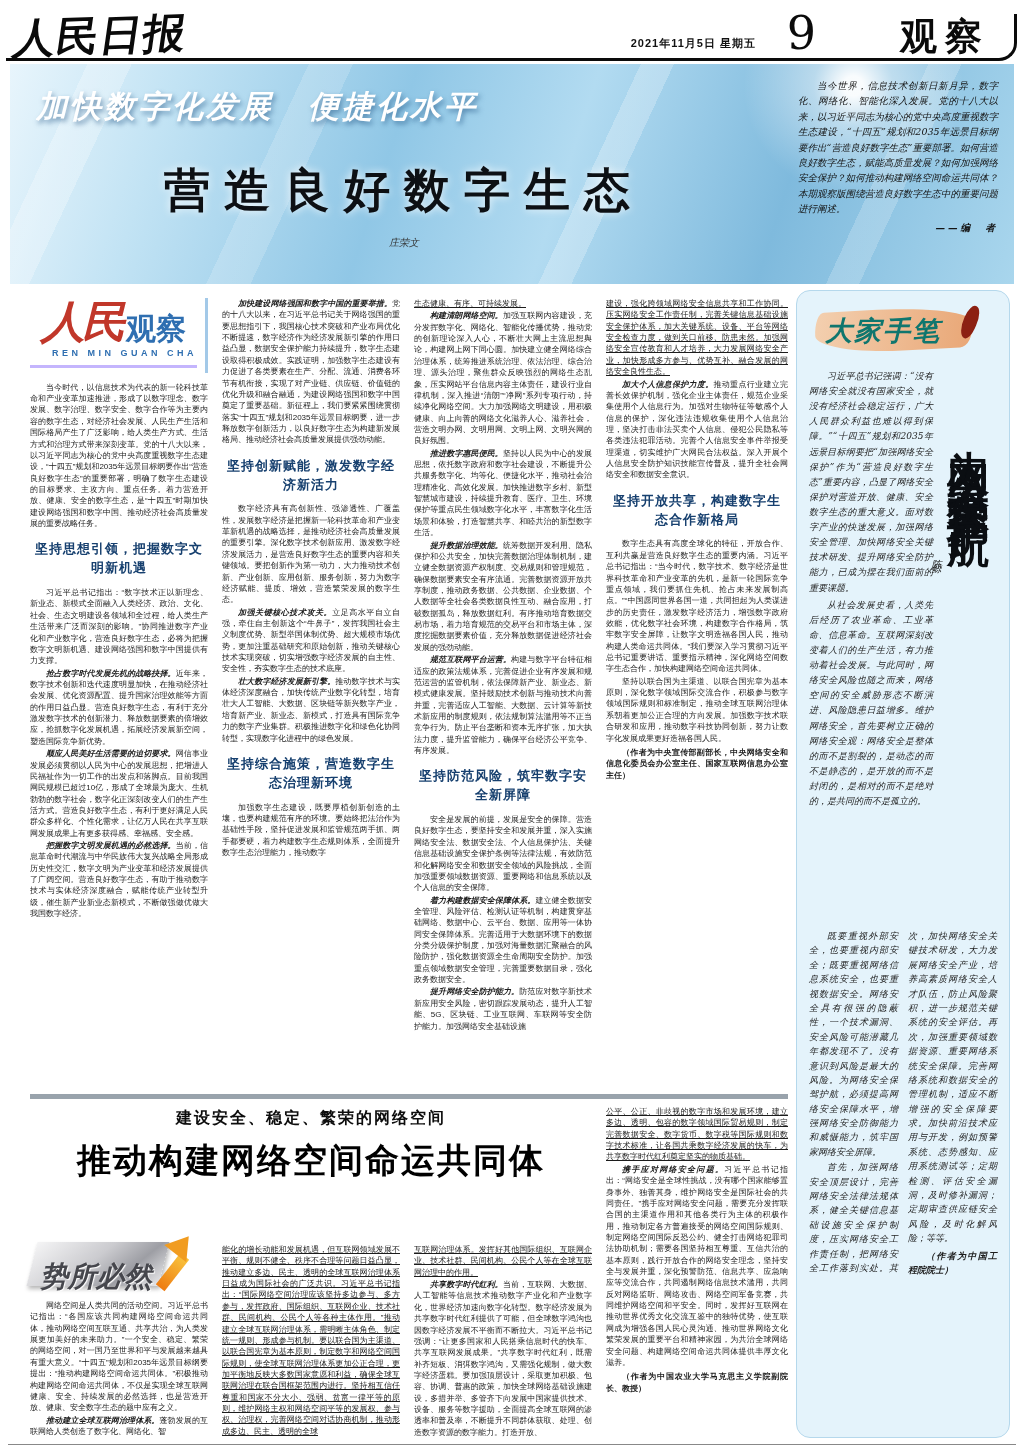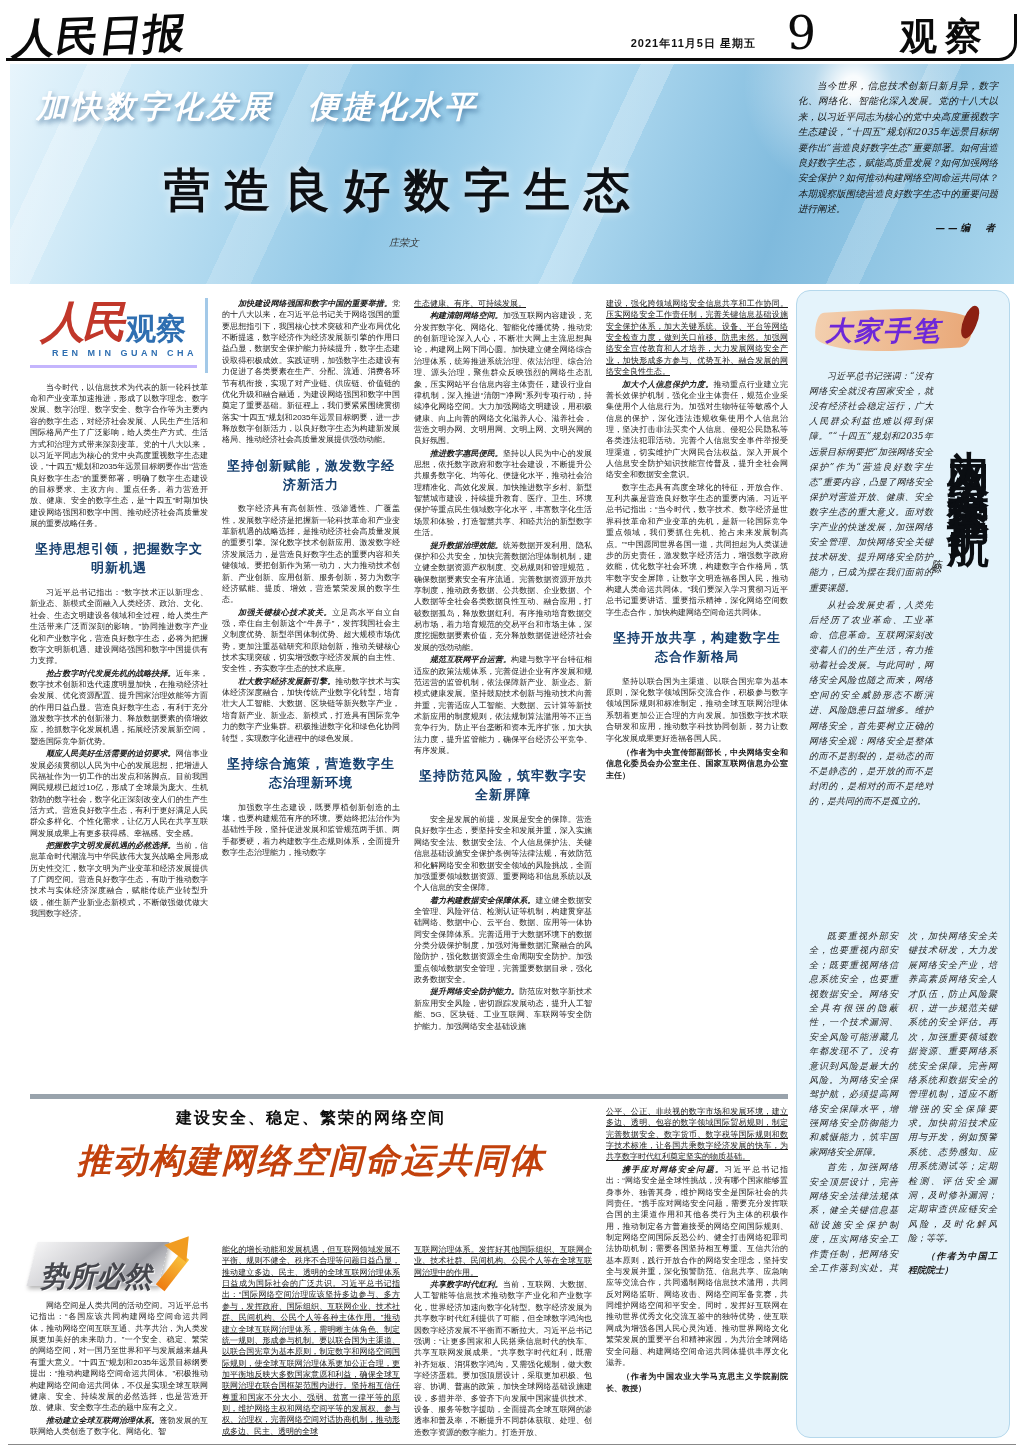--- a/index.html
+++ b/index.html
@@ -49,21 +49,21 @@
   .obs-red{font-family:"DejaVu Serif",serif;font-style:italic;font-weight:900;font-size:44px;line-height:1;
         color:#c1372a;letter-spacing:-3px;}
   .obs-blue{font-size:30px;font-weight:900;color:#2f6fb1;line-height:1.05;margin-left:3px;}
   .obs-en{margin-top:3px;text-align:right;font-size:9px;font-weight:bold;letter-spacing:3.5px;color:#2f6fb1;
         border-bottom:3px solid #c4b5fd;padding-bottom:5px;}
   
   .main-divider{position:absolute;left:30px;top:1094px;width:758px;height:5px;background:#99a3ac;}
   .bottom-header{position:absolute;left:30px;top:1108px;width:562px;text-align:center;}
   .bottom-kicker{font-size:16px;font-weight:900;letter-spacing:2px;color:#0d0d0d;}
   .bottom-title{margin-top:9px;font-family:"Liberation Serif","DejaVu Serif",serif;font-size:34px;font-weight:900;
-        letter-spacing:2px;color:#c2410c;font-style:italic;}
+        letter-spacing:2px;color:#000000;}
   .bottom-author{margin-top:9px;font-size:10px;font-family:"DejaVu Serif",serif;font-style:italic;color:#222;}
   .bcol{position:absolute;width:178px;overflow:hidden;font-size:8px;line-height:1.42;text-align:justify;
         word-break:break-all;color:#1c1c1c;}
   .bcol1{left:30px;top:1300px;height:142px;}
   .bcol2{left:222px;top:1244px;height:198px;}
   .bcol3{left:414px;top:1244px;height:198px;}
   .bcol4{left:606px;top:1106px;width:182px;height:336px;}
   
   .shibi-logo{position:absolute;left:32px;top:1236px;width:172px;height:58px;}
   .shibi-plate{position:absolute;left:0;top:6px;width:132px;height:44px;transform:skewX(-14deg);
@@ -74,21 +74,21 @@
         background:linear-gradient(#f9c53e,#ee7c11);}
   .shibi-head{position:absolute;right:8px;top:-2px;width:0;height:0;transform:rotate(38deg);
         border-left:14px solid transparent;border-right:14px solid transparent;border-bottom:22px solid #f19c20;}
   
   .sidebar{position:absolute;left:796px;top:290px;width:214px;height:1148px;background:#e4f3fb;
         border:1px solid #b5d8ec;border-radius:14px;box-sizing:border-box;overflow:hidden;}
   .sb-logo{position:relative;height:58px;margin:12px 14px 2px;}
   .sb-brush{position:absolute;left:4px;top:6px;width:158px;height:42px;opacity:.8;transform:rotate(-3deg);
         background:linear-gradient(100deg,#f7c79d,#ea9354);border-radius:10px 60% 14px 55%/55% 40% 60% 45%;}
   .sb-logo-text{position:absolute;left:14px;top:10px;font-family:"DejaVu Serif",serif;font-style:italic;font-weight:900;
-        font-size:27px;color:#6d28d9;letter-spacing:2px;}
+        font-size:27px;color:#0f766e;letter-spacing:2px;}
   .sb-figure{position:absolute;right:18px;top:2px;width:14px;height:34px;background:#8c2012;
         border-radius:45% 55% 40% 60%;transform:rotate(24deg);}
   .sb-top{display:flex;padding:6px 12px 0;height:552px;overflow:hidden;}
   .sb-top-text{width:124px;font-size:9px;line-height:1.68;font-family:"DejaVu Serif","Liberation Serif",serif;
         font-style:italic;text-align:justify;word-break:break-all;color:#1d1d1d;}
   .sb-top-text .blk.p{margin-bottom:2px;}
   .sb-title-col{position:relative;width:62px;flex:none;}
   .sb-vtitle{position:absolute;left:12px;top:48px;writing-mode:vertical-rl;font-size:42px;font-weight:900;
         color:#0b0e12;letter-spacing:9px;line-height:1.1;}
   .sb-author{position:absolute;left:-4px;top:182px;writing-mode:vertical-rl;font-size:10px;
@@ -152,22 +152,22 @@
       <div class="blk p"><span class="lead">提升数据治理效能。</span>统筹数据开发利用、隐私保护和公共安全，加快完善数据治理体制机制，建立健全数据资源产权制度、交易规则和管理规范，确保数据要素安全有序流通。完善数据资源开放共享制度，推动政务数据、公共数据、企业数据、个人数据等全社会各类数据良性互动、融合应用，打破数据孤岛，释放数据红利。有序推动培育数据交易市场，着力培育规范的交易平台和市场主体，深度挖掘数据要素价值，充分释放数据促进经济社会发展的强劲动能。</div>
       <div class="blk p"><span class="lead">规范互联网平台运营。</span>构建与数字平台特征相适应的政策法规体系，完善促进企业有序发展和规范运营的监管机制，依法保障新产业、新业态、新模式健康发展。坚持鼓励技术创新与推动技术向善并重，完善适应人工智能、大数据、云计算等新技术新应用的制度规则，依法规制算法滥用等不正当竞争行为。防止平台垄断和资本无序扩张，加大执法力度，提升监管能力，确保平台经济公平竞争、有序发展。</div>
       <div class="blk h">坚持防范风险，筑牢数字安全新屏障</div>
       <div class="blk p">安全是发展的前提，发展是安全的保障。营造良好数字生态，要坚持安全和发展并重，深入实施网络安全法、数据安全法、个人信息保护法、关键信息基础设施安全保护条例等法律法规，有效防范和化解网络安全和数据安全领域的风险挑战，全面加强重要领域数据资源、重要网络和信息系统以及个人信息的安全保障。</div>
       <div class="blk p"><span class="lead">着力构建数据安全保障体系。</span>建立健全数据安全管理、风险评估、检测认证等机制，构建贯穿基础网络、数据中心、云平台、数据、应用等一体协同安全保障体系。完善适用于大数据环境下的数据分类分级保护制度，加强对海量数据汇聚融合的风险防护，强化数据资源全生命周期安全防护。加强重点领域数据安全管理，完善重要数据目录，强化政务数据安全。</div>
       <div class="blk p"><span class="lead">提升网络安全防护能力。</span>防范应对数字新技术新应用安全风险，密切跟踪发展动态，提升人工智能、5G、区块链、工业互联网、车联网等安全防护能力。加强网络安全基础设施</div>
     </div>
   <div class="colflow col4">
       <div class="blk p noindent">建设，强化跨领域网络安全信息共享和工作协同。压实网络安全工作责任制，完善关键信息基础设施安全保护体系，加大关键系统、设备、平台等网络安全检查力度，做到关口前移、防患未然。加强网络安全宣传教育和人才培养，大力发展网络安全产业，加快形成多方参与、优势互补、融合发展的网络安全良性生态。</div>
       <div class="blk p"><span class="lead">加大个人信息保护力度。</span>推动重点行业建立完善长效保护机制，强化企业主体责任，规范企业采集使用个人信息行为。加强对生物特征等敏感个人信息的保护，深化违法违规收集使用个人信息治理，坚决打击非法买卖个人信息、侵犯公民隐私等各类违法犯罪活动。完善个人信息安全事件举报受理渠道，切实维护广大网民合法权益。深入开展个人信息安全防护知识技能宣传普及，提升全社会网络安全和数据安全意识。</div>
+      <div class="blk h">坚持开放共享，构建数字生态合作新格局</div>
       <div class="blk p">数字生态具有高度全球化的特征，开放合作、互利共赢是营造良好数字生态的重要内涵。习近平总书记指出：“当今时代，数字技术、数字经济是世界科技革命和产业变革的先机，是新一轮国际竞争重点领域，我们要抓住先机、抢占未来发展制高点。”“中国愿同世界各国一道，共同担起为人类谋进步的历史责任，激发数字经济活力，增强数字政府效能，优化数字社会环境，构建数字合作格局，筑牢数字安全屏障，让数字文明造福各国人民，推动构建人类命运共同体。”我们要深入学习贯彻习近平总书记重要讲话、重要指示精神，深化网络空间数字生态合作，加快构建网络空间命运共同体。</div>
-      <div class="blk h">坚持开放共享，构建数字生态合作新格局</div>
       <div class="blk p">坚持以联合国为主渠道、以联合国宪章为基本原则，深化数字领域国际交流合作，积极参与数字领域国际规则和标准制定，推动全球互联网治理体系朝着更加公正合理的方向发展。加强数字技术联合研发和应用，推动数字科技协同创新，努力让数字化发展成果更好造福各国人民。</div>
       <div class="blk attr">（作者为中央宣传部副部长，中央网络安全和信息化委员会办公室主任、国家互联网信息办公室主任）</div>
     </div>
 
   <div class="main-divider"></div>
 
   <div class="bottom-header">
     <div class="bottom-kicker">建设安全、稳定、繁荣的网络空间</div>
     <div class="bottom-title">推动构建网络空间命运共同体</div>
   </div>

